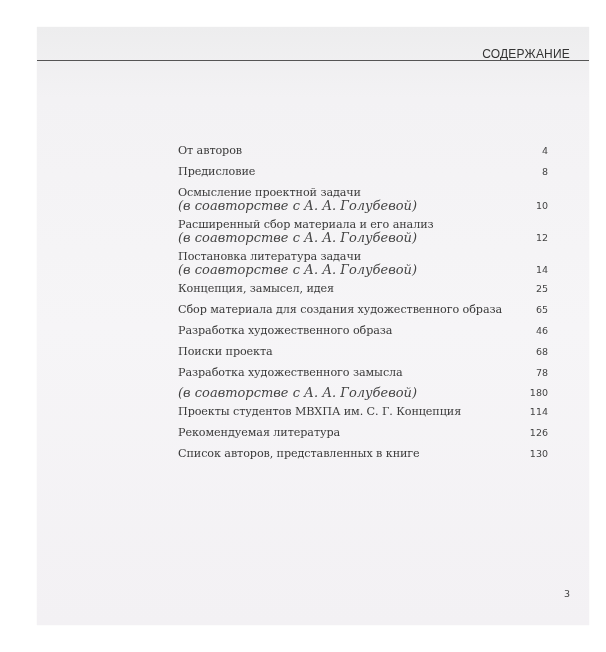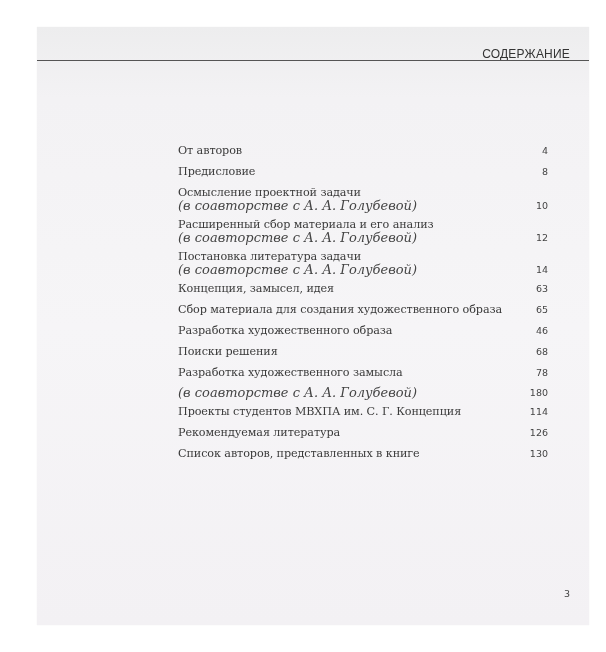--- a/index.html
+++ b/index.html
@@ -65,32 +65,32 @@
       <span class="toc-sub">(в соавторстве с А. А. Голубевой)</span>
       <span class="toc-page">12</span>
     </div>
     <div class="toc-entry has-sub">
       <span class="toc-title">Постановка литература задачи</span>
       <span class="toc-sub">(в соавторстве с А. А. Голубевой)</span>
       <span class="toc-page">14</span>
     </div>
     <div class="toc-entry">
       <span class="toc-title">Концепция, замысел, идея</span>
-      <span class="toc-page">63</span>
+      <span class="toc-page">25</span>
     </div>
     <div class="toc-entry">
       <span class="toc-title">Сбор материала для создания художественного образа</span>
       <span class="toc-page">65</span>
     </div>
     <div class="toc-entry">
       <span class="toc-title">Разработка художественного образа</span>
       <span class="toc-page">46</span>
     </div>
     <div class="toc-entry">
-      <span class="toc-title">Поиски решения</span>
+      <span class="toc-title">Поиски проекта</span>
       <span class="toc-page">68</span>
     </div>
     <div class="toc-entry">
       <span class="toc-title">Разработка художественного замысла</span>
       <span class="toc-page">78</span>
     </div>
     <div class="toc-entry has-sub">
       <span class="toc-sub">(в соавторстве с А. А. Голубевой)</span>
       <span class="toc-page">180</span>
     </div>

